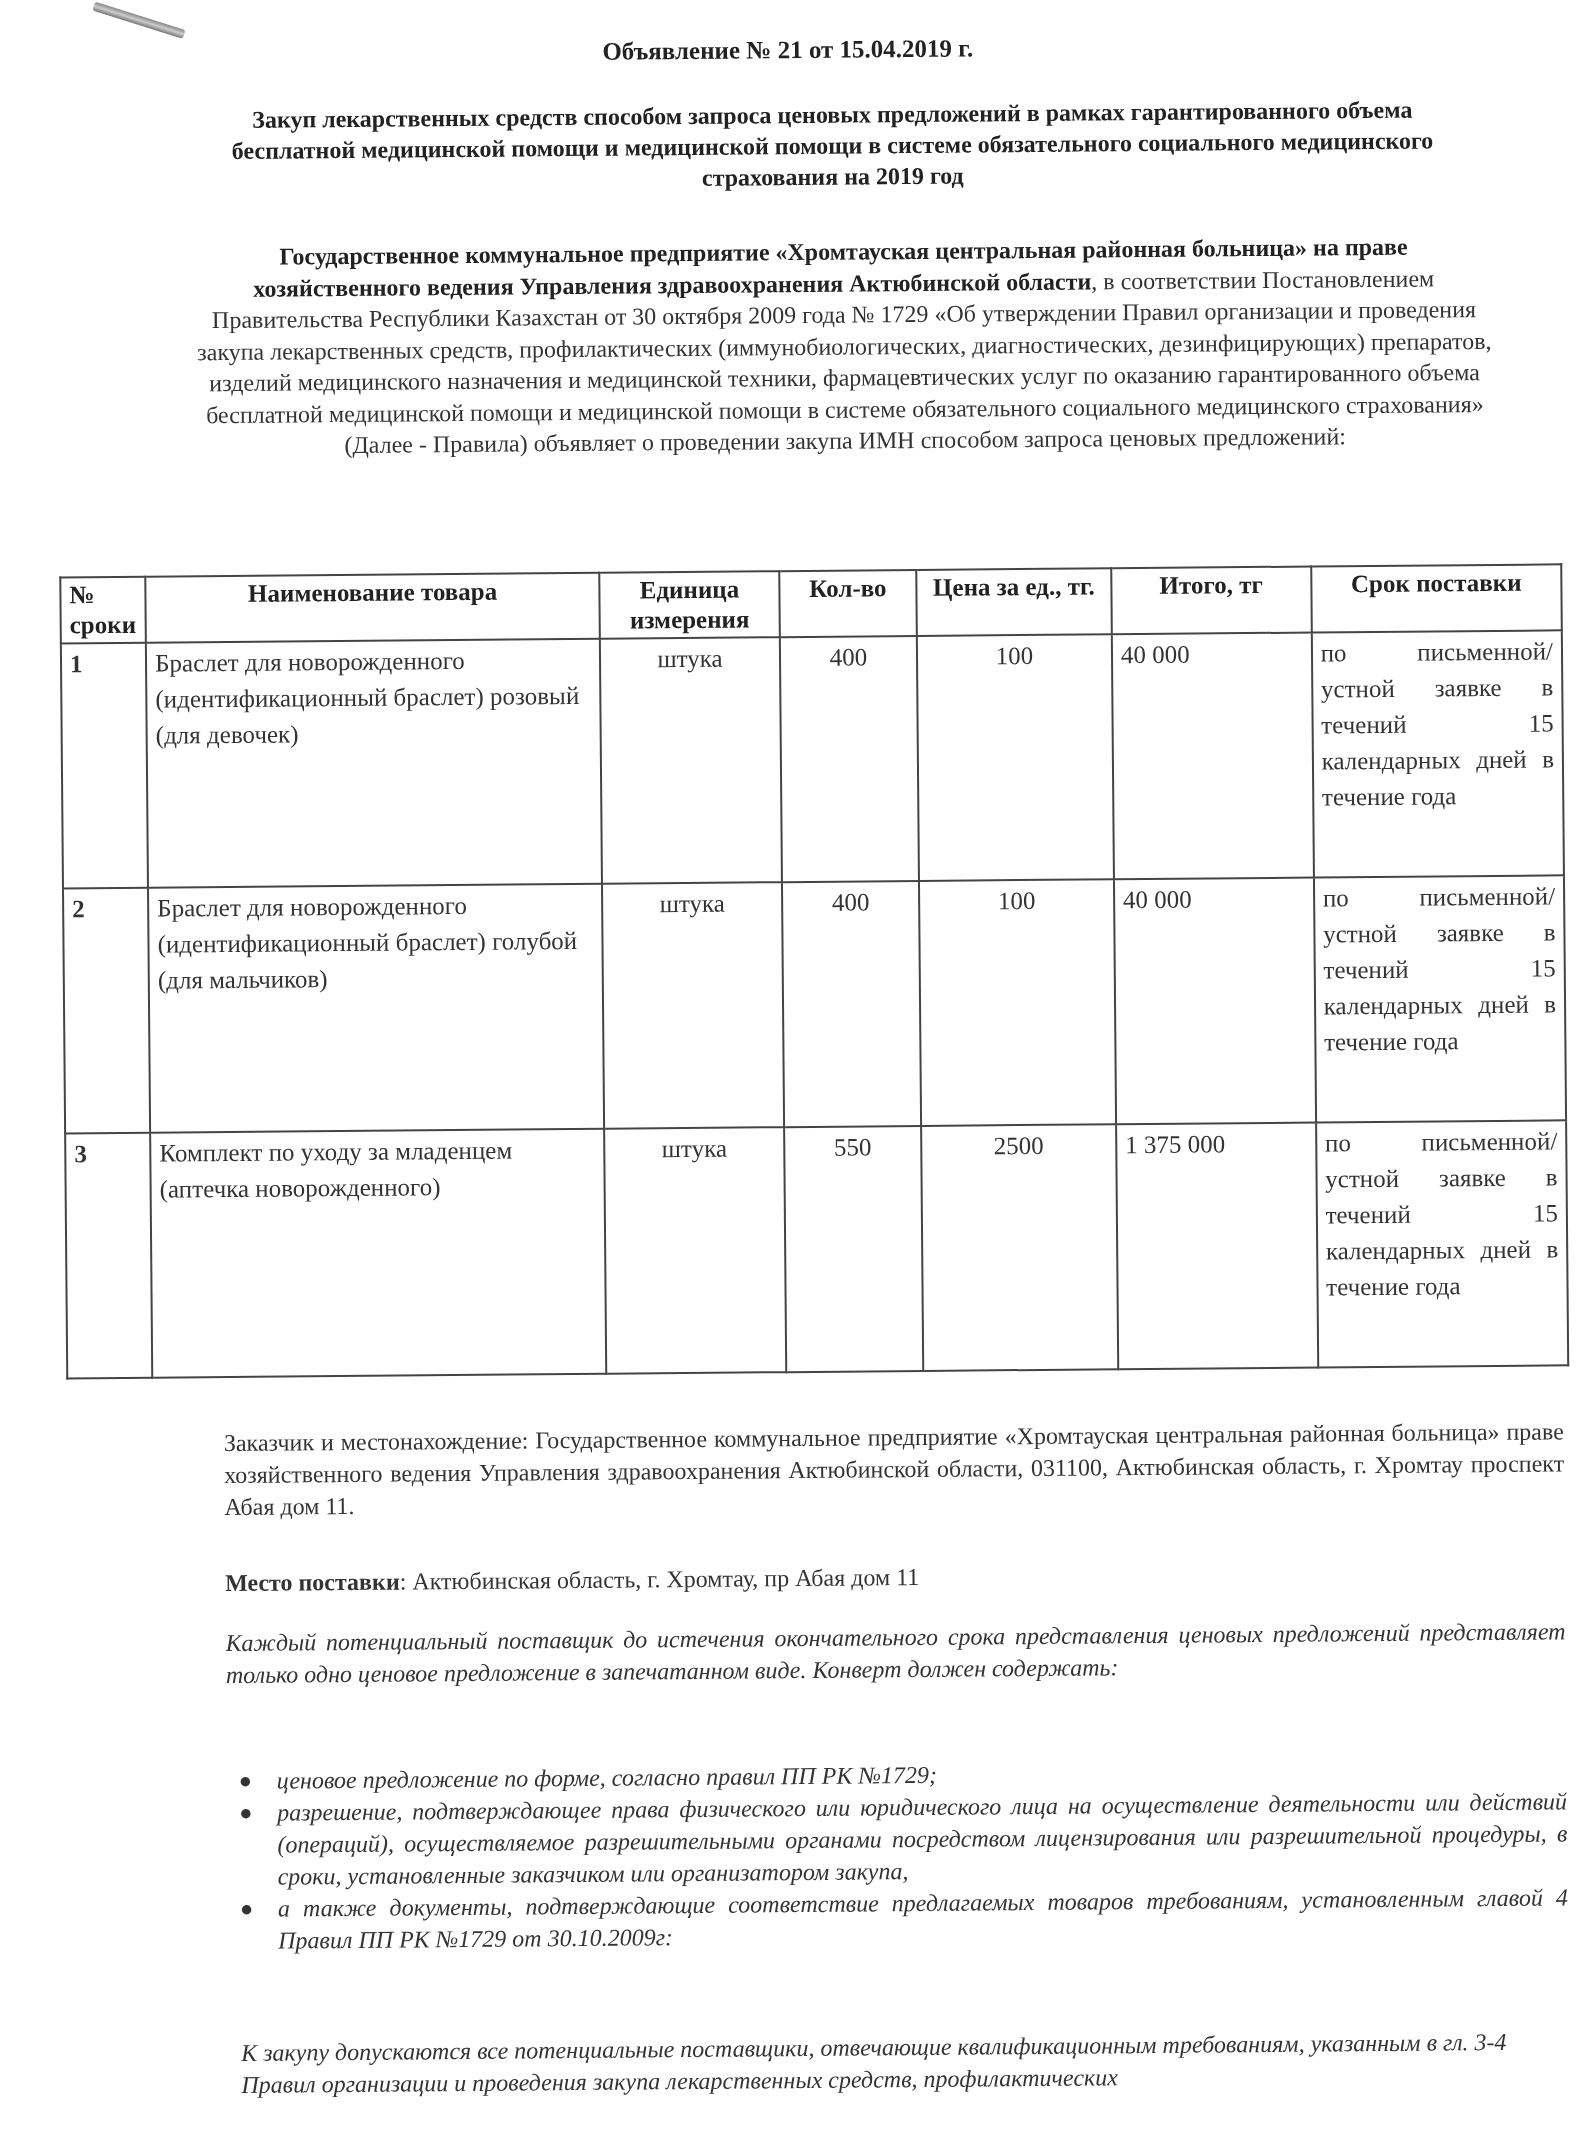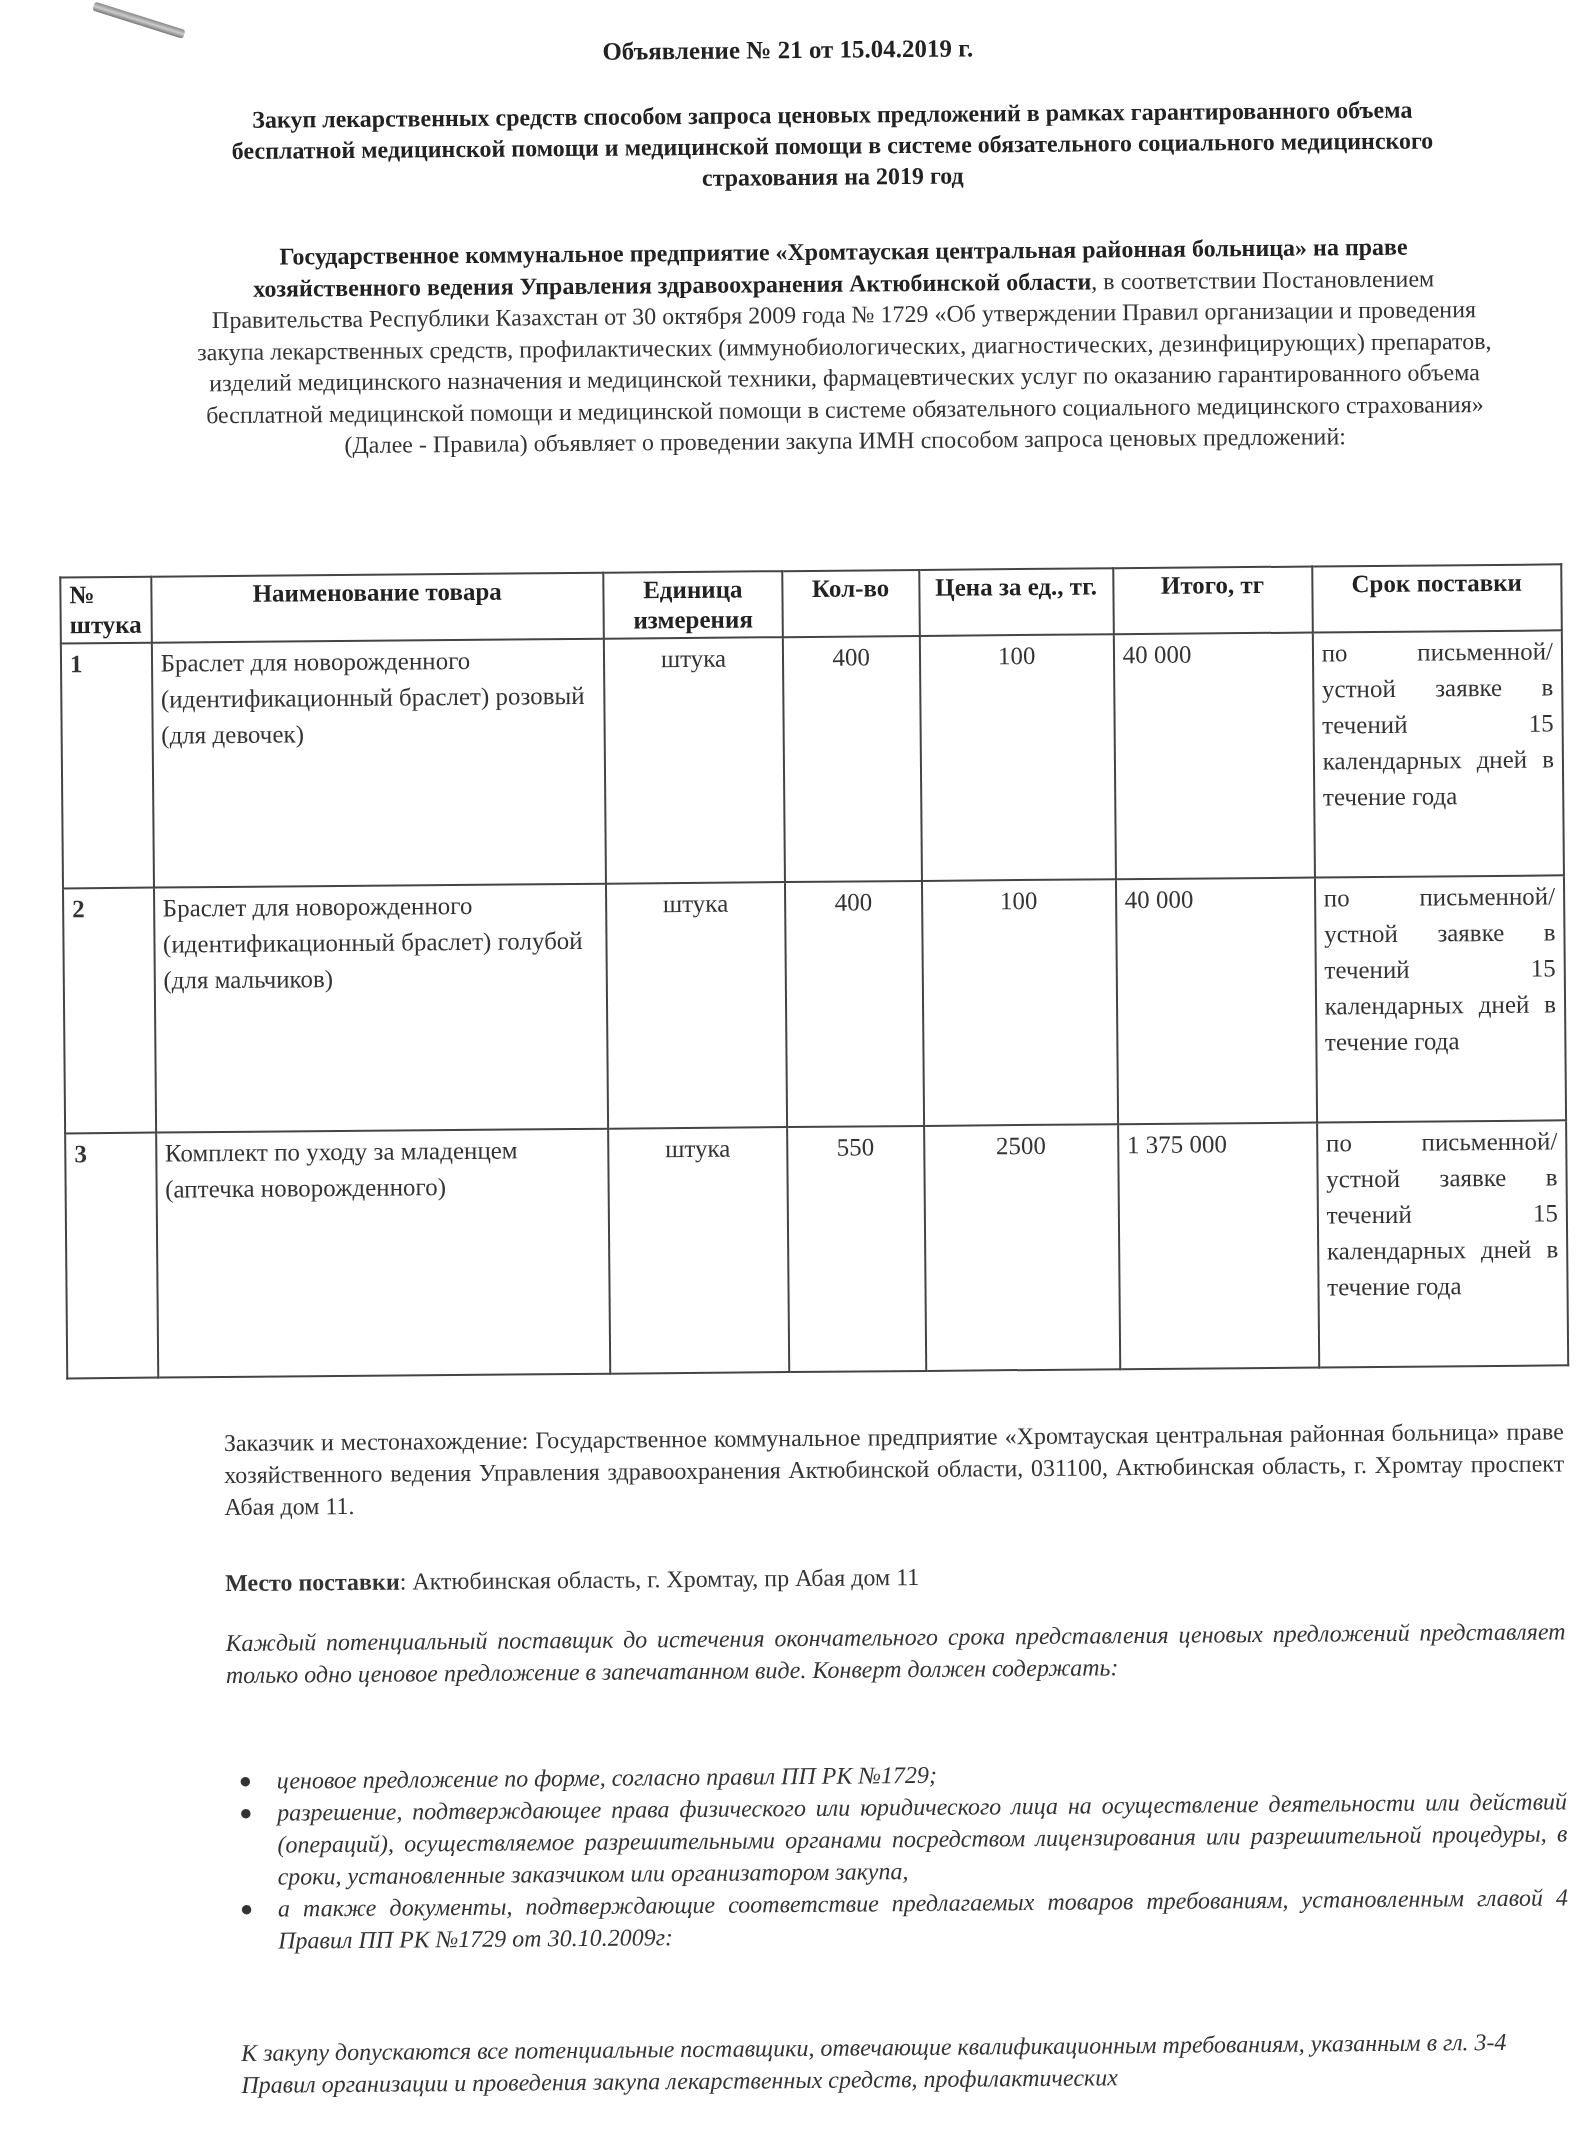--- a/index.html
+++ b/index.html
@@ -42,21 +42,21 @@
   <div class="staple"></div>
 
   <div class="title">Объявление № 21 от 15.04.2019 г.</div>
   <div class="subtitle">Закуп лекарственных средств  способом запроса ценовых предложений в рамках гарантированного объема бесплатной медицинской помощи и медицинской помощи в системе обязательного социального медицинского страхования на 2019 год</div>
 
   <div class="intro"><b>Государственное коммунальное предприятие «Хромтауская центральная районная больница» на праве хозяйственного ведения Управления здравоохранения Актюбинской области</b><span>, в соответствии Постановлением Правительства Республики Казахстан от 30 октября 2009 года № 1729 «Об утверждении Правил организации и проведения закупа лекарственных средств, профилактических (иммунобиологических, диагностических, дезинфицирующих) препаратов, изделий медицинского назначения и медицинской техники, фармацевтических услуг по оказанию гарантированного объема бесплатной медицинской помощи и медицинской помощи в системе обязательного социального медицинского страхования» (Далее - Правила) объявляет о проведении закупа  ИМН способом запроса ценовых предложений:</span></div>
 
   <table class="lots">
     <thead>
       <tr>
-        <th class="c-num">№ штука</th>
+        <th class="c-num">№ сроки</th>
         <th class="c-name">Наименование товара</th>
         <th class="c-unit">Единица измерения</th>
         <th class="c-qty">Кол-во</th>
         <th class="c-price">Цена за ед., тг.</th>
         <th class="c-total">Итого, тг</th>
         <th class="c-term">Срок поставки</th>
       </tr>
     </thead>
     <tbody>
       <tr class="row">

